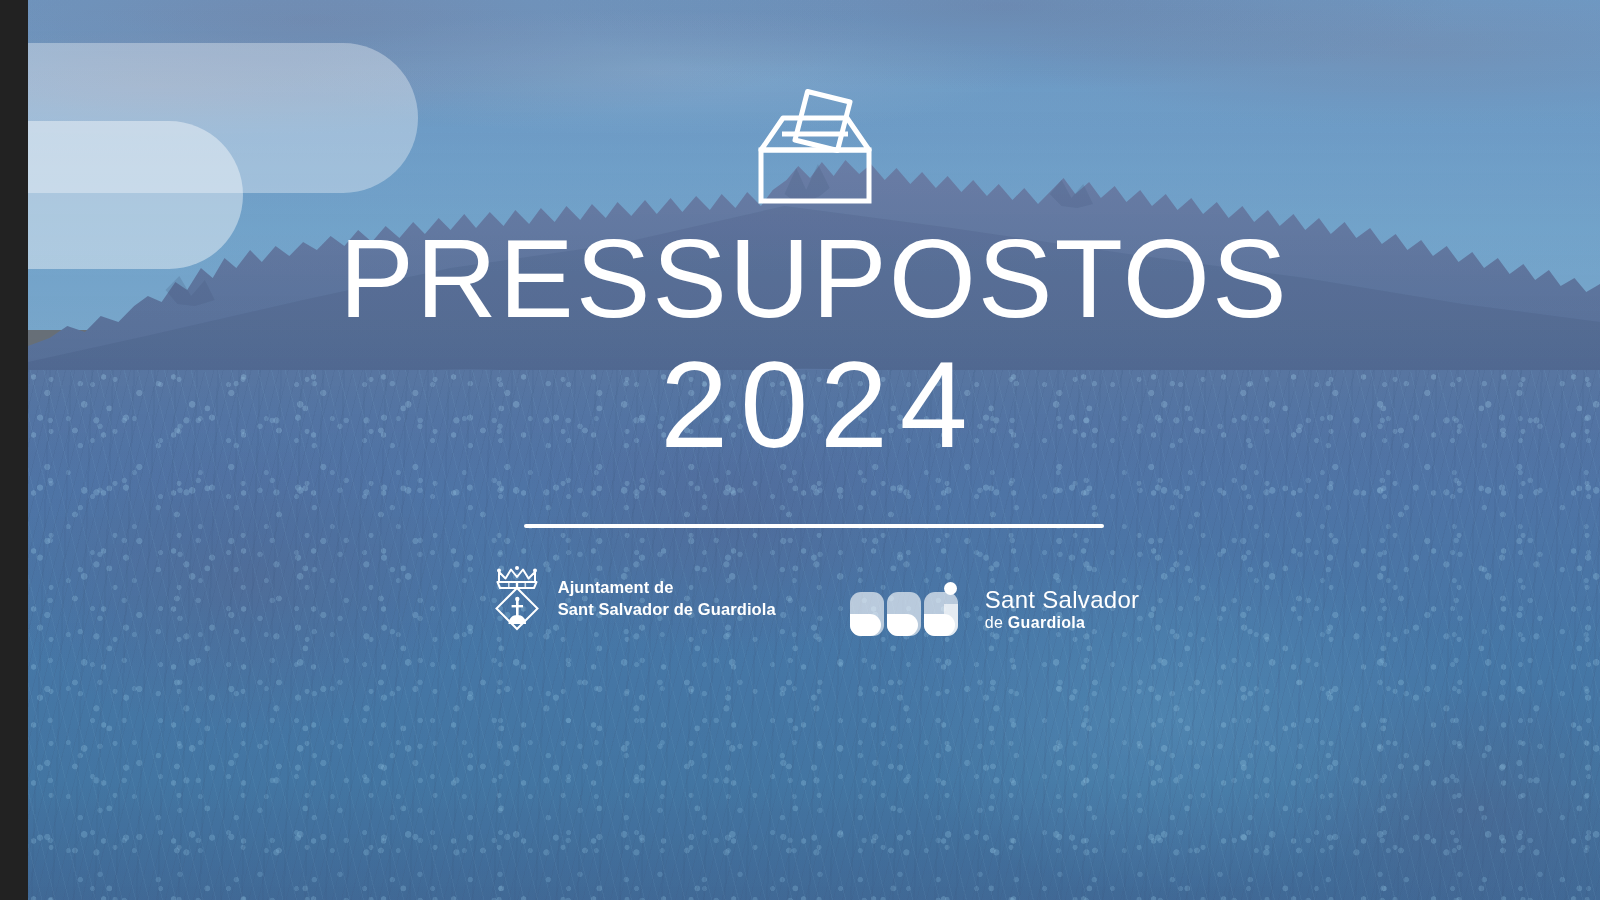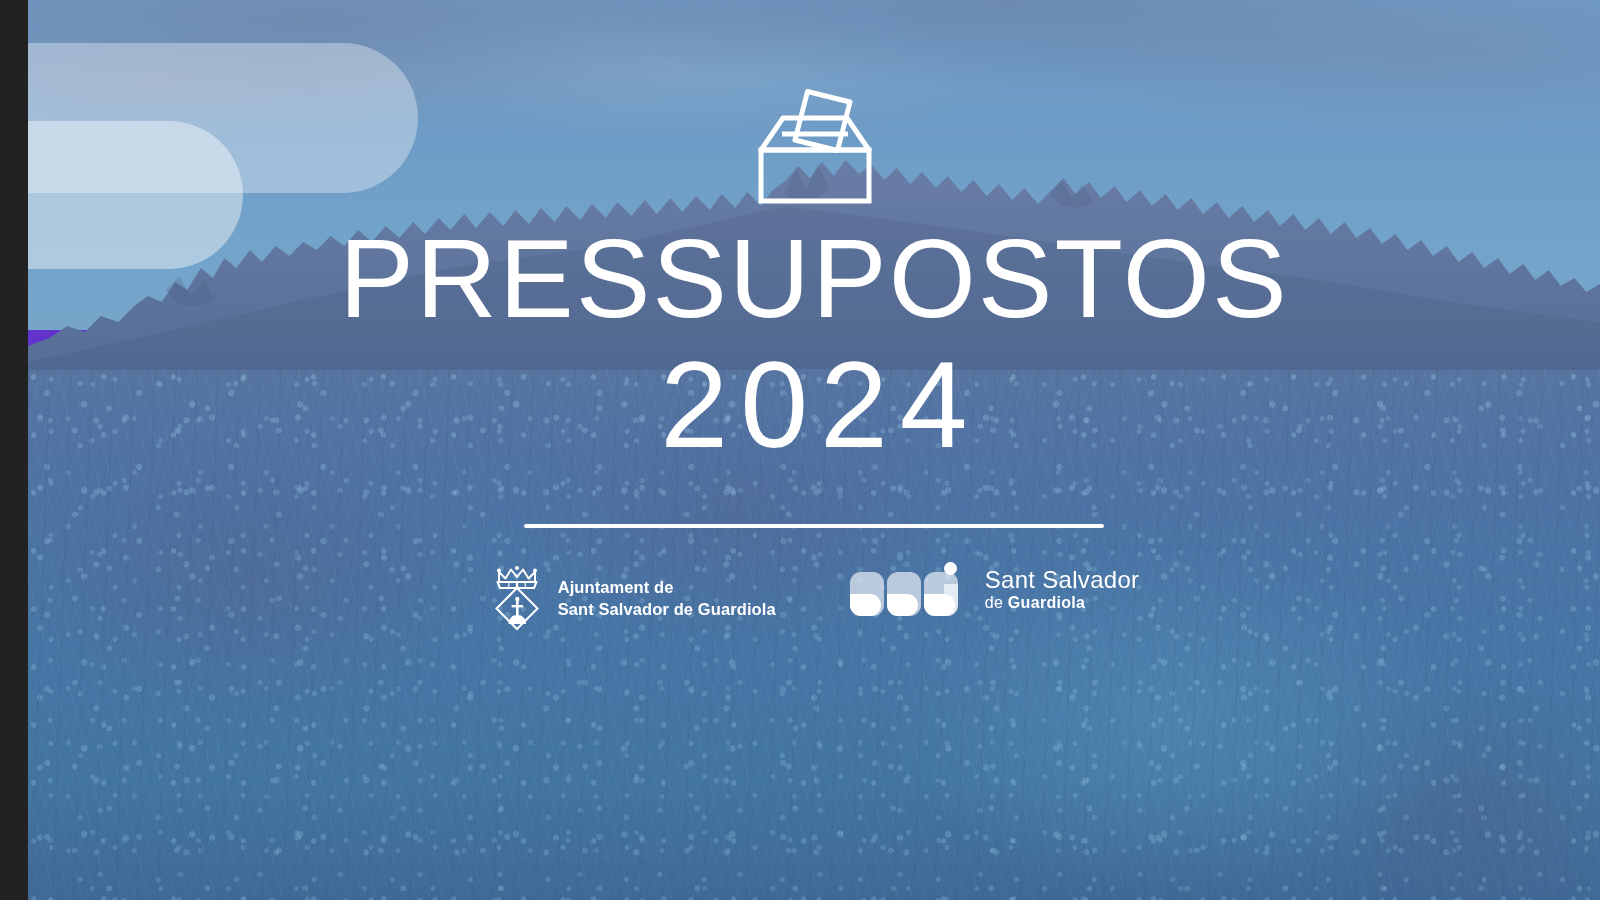--- a/index.html
+++ b/index.html
@@ -7,21 +7,21 @@
   html,body{ background:#222; }
   body{
     font-family:"Liberation Sans", sans-serif;
     display:flex; align-items:flex-start; justify-content:flex-start;
   }
 
   .poster{
     position:relative;
     width:1600px; height:900px;
     overflow:hidden;
-    background:#6d28d9;
+    background:#737373;
     user-select:none;
     margin-left:28px;
   }
 
   
   .photo{ position:absolute; inset:0; overflow:hidden; }
 
   
   .sky{
     position:absolute; left:0; right:0; top:0; height:330px;
@@ -150,21 +150,21 @@
   }
 
   .rule{
     width:580px; height:4px; background:#fff;
     margin-top:58px;
     border-radius:2px;
   }
 
   .logos{
     margin-top:34px;
-    display:flex; align-items:flex-start; gap:74px;
+    display:flex; align-items:flex-end; gap:74px;
   }
 
   
   .ajuntament{ display:flex; align-items:center; gap:13px; }
   .ajuntament .crest svg{ display:block; }
   .ajuntament .words{
     font-size:16.5px; font-weight:700; line-height:1.32;
     letter-spacing:.1px; white-space:nowrap;
   }
 

